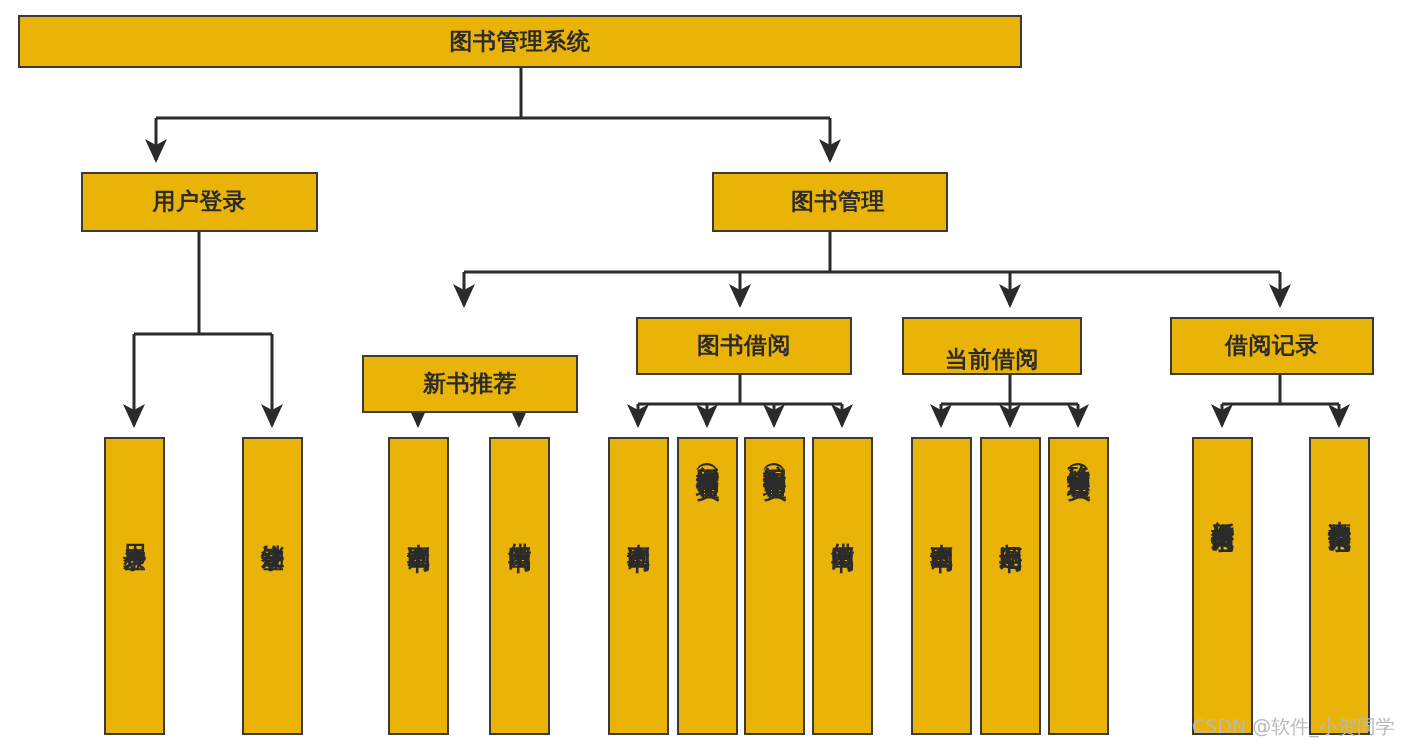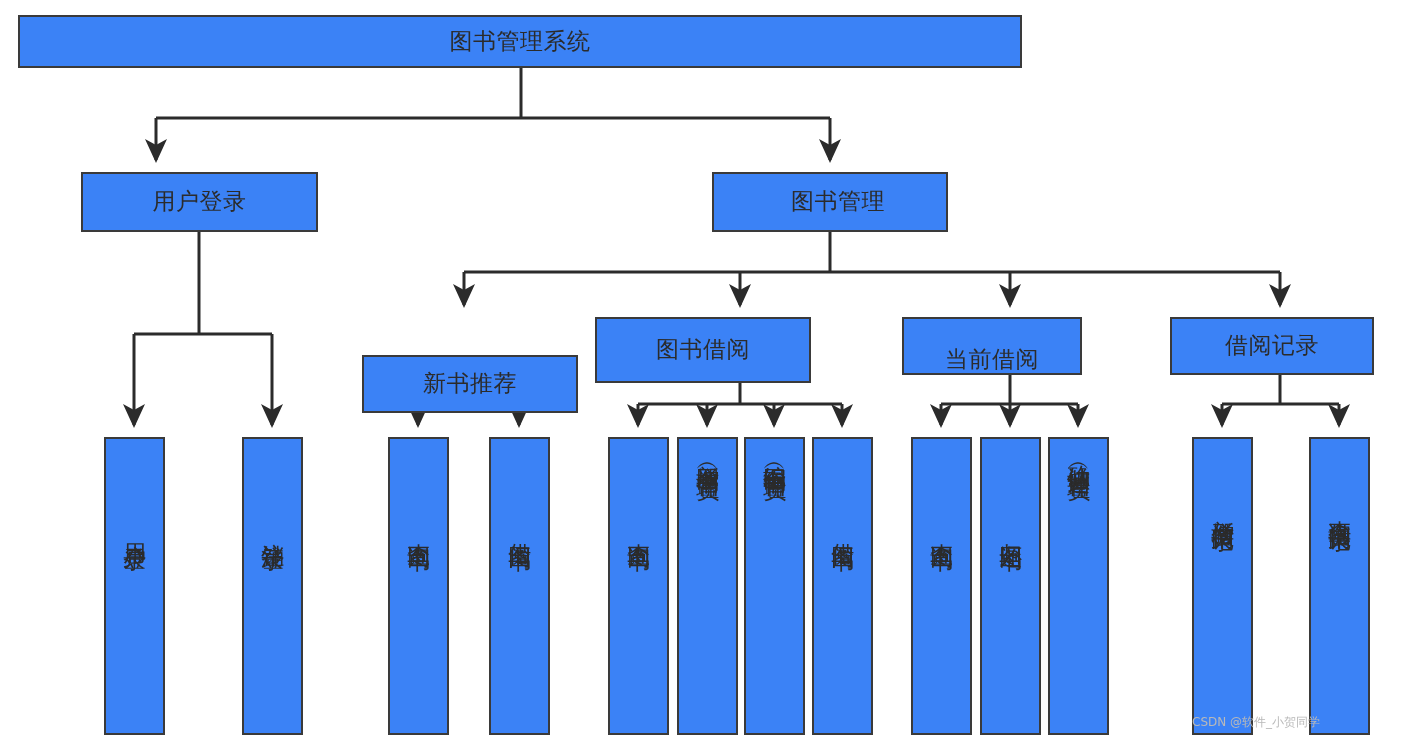--- a/index.html
+++ b/index.html
@@ -22,26 +22,27 @@
     position: absolute;
     left: 0;
     top: 0;
     width: 1405px;
     height: 747px;
     pointer-events: none;
   }
   .node {
     position: absolute;
     box-sizing: border-box;
-    background: #3b82f6;
+    background: #eab308;
     border: 2.5px solid #3a3a3a;
     display: flex;
     align-items: center;
     justify-content: center;
     z-index: 2;
+    font-weight: bold;
   }
   .node .label {
     color: #2b2b2b;
     text-align: center;
     line-height: 1.18;
     letter-spacing: 0.5px;
   }
   
   .node.horiz .label {
     font-size: 23px;
@@ -70,21 +71,21 @@
   }
   .node.vert.mid2 .label {
     margin-top: 55px;
   }
   .node.vert.tall .label {
     margin-top: 0px;
   }
   .watermark {
     position: absolute;
     color: #b9b9b9;
-    font-size: 12px;
+    font-size: 19px;
     white-space: nowrap;
     z-index: 5;
   }
 </style>
 </head>
 <body>
 
 <div id="canvas">
 
   <svg id="edges" viewBox="0 0 1405 747" width="1405" height="747">
@@ -145,21 +146,21 @@
   <div class="node horiz" style="left:81px; top:172px; width:237px; height:60px;">
     <span class="label">用户登录</span>
   </div>
   <div class="node horiz" style="left:712px; top:172px; width:236px; height:60px;padding-left:16px;">
     <span class="label">图书管理</span>
   </div>
 
   <div class="node horiz" style="left:362px; top:317px; width:216px; height:58px;margin-top:38px;">
     <span class="label">新书推荐</span>
   </div>
-  <div class="node horiz" style="left:595px; top:317px; width:216px; height:66px;">
+  <div class="node horiz" style="left:636px; top:317px; width:216px; height:58px;">
     <span class="label">图书借阅</span>
   </div>
   <div class="node horiz" style="left:902px; top:317px; width:180px; height:58px;align-items:flex-end;">
     <span class="label">当前借阅</span>
   </div>
   <div class="node horiz" style="left:1170px; top:317px; width:204px; height:58px;">
     <span class="label">借阅记录</span>
   </div>
 
   <div class="node vert mid" style="left:104px; top:437px; width:61px; height:298px;">

